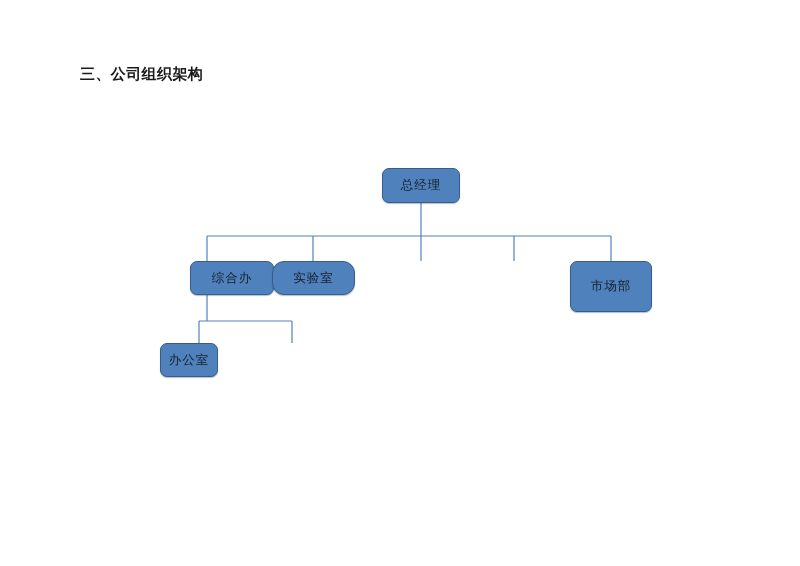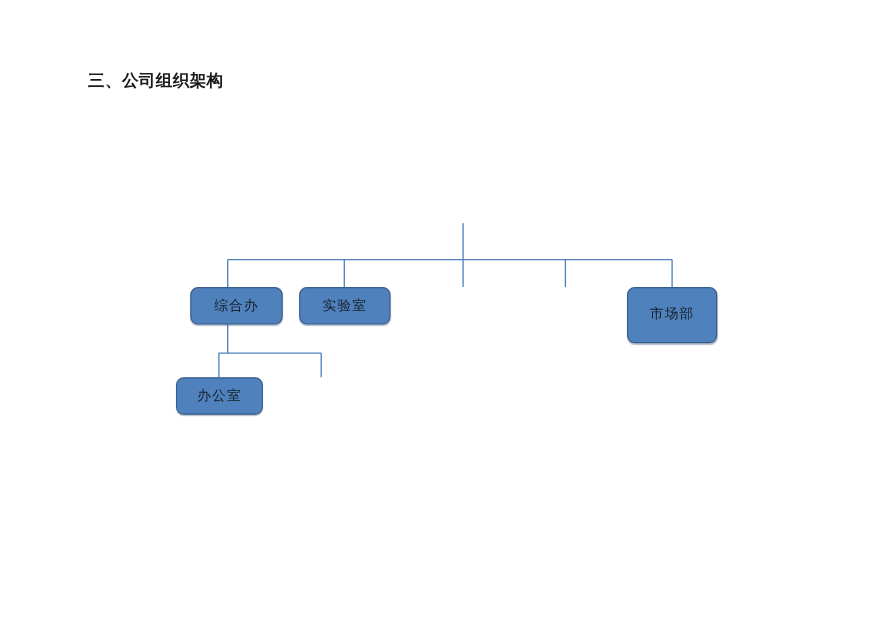--- a/index.html
+++ b/index.html
@@ -92,34 +92,37 @@
       <line x1="611" y1="236" x2="611" y2="261" stroke="#4f81bd" stroke-width="1.2"></line>
 
       <line x1="207" y1="295" x2="207" y2="321" stroke="#4f81bd" stroke-width="1.2"></line>
 
       <line x1="199" y1="321" x2="292" y2="321" stroke="#4f81bd" stroke-width="1.2"></line>
 
       <line x1="199" y1="321" x2="199" y2="343" stroke="#4f81bd" stroke-width="1.2"></line>
       <line x1="292" y1="321" x2="292" y2="343" stroke="#4f81bd" stroke-width="1.2"></line>
     </svg>
 
+    <div class="node" style="left:382px; top:168px; width:78px; height:35px;">
+      <span class="node-label">总经理</span>
+    </div>
 
-    <div class="node" style="left:173px; top:261px; width:84px; height:34px;">
+    <div class="node" style="left:190px; top:261px; width:84px; height:34px;">
       <span class="node-label">综合办</span>
     </div>
 
-    <div class="node" style="left:272px; top:261px; width:83px; height:34px;">
+    <div class="node" style="left:272px; top:261px; width:83px; height:34px;border-radius:12px;">
       <span class="node-label">实验室</span>
     </div>
 
 
 
     <div class="node" style="left:570px; top:261px; width:82px; height:51px;align-items:center;">
       <span class="node-label">市场部</span>
     </div>
 
-    <div class="node" style="left:160px; top:343px; width:79px; height:34px;">
+    <div class="node" style="left:160px; top:343px; width:58px; height:34px;">
       <span class="node-label">办公室</span>
     </div>
 
 
   </div>
 </div>
 
 </body></html>

